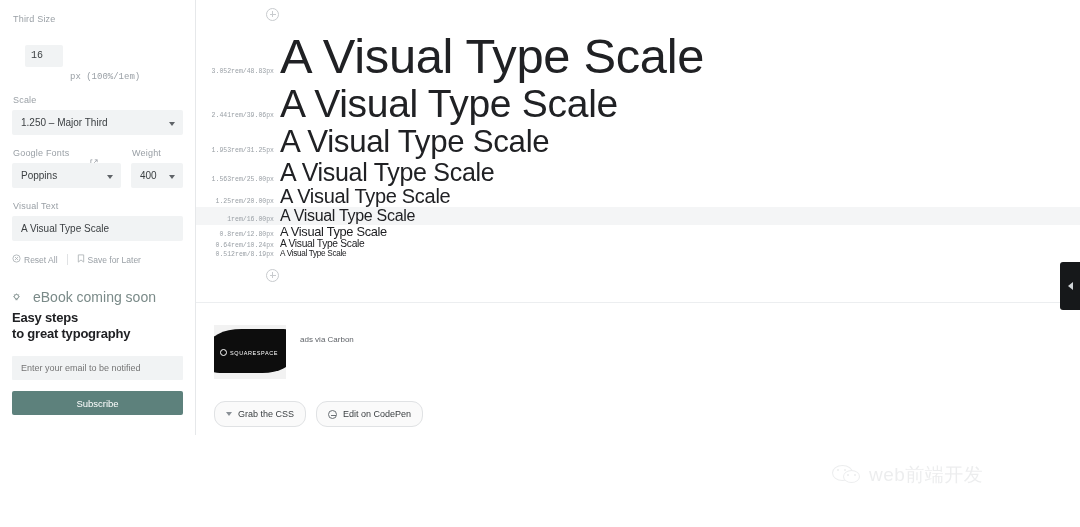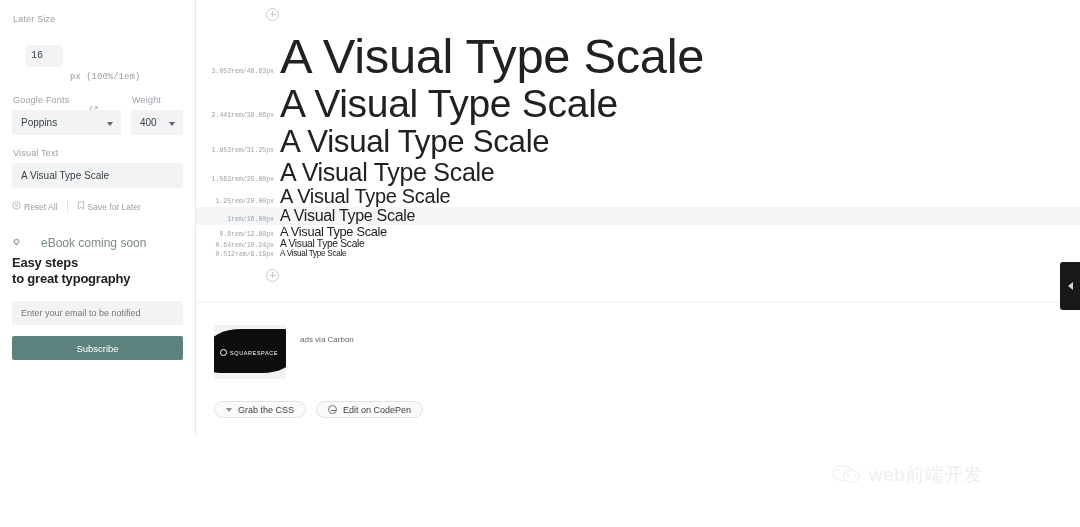--- a/index.html
+++ b/index.html
@@ -64,22 +64,22 @@
   .actions-row {
     margin-top: 13px; display: flex; align-items: center;
     gap: 9px; font-size: 8.5px; color: #9aa0a6;
   }
   .action { display: flex; align-items: center; gap: 3px; cursor: pointer; }
   .vdiv { width: 1px; height: 11px; background: #e0e2e4; }
 
   
   .promo { margin-top: 24px; }
   .promo-kicker {
-    display: flex; align-items: flex-start; gap: 20px;
-    font-size: 12px; color: #7a8a88; margin-bottom: 5px;
+    display: flex; align-items: flex-start; gap: 12px;
+    font-size: 14px; color: #7a8a88; margin-bottom: 5px;
   }
   .promo-title {
     font-size: 13px; font-weight: bold; color: #202124;
     line-height: 16px; letter-spacing: -.2px;
   }
   .email-input {
     margin-top: 14px; width: 100%; height: 24px;
     background: #f1f3f4; border: none; border-radius: 1px;
     padding: 0 9px; font-size: 9px; color: #9aa0a6;
     font-family: "Liberation Sans", sans-serif;
@@ -144,21 +144,21 @@
   }
   .ad-img .mark {
     width: 7px; height: 7px; border-radius: 50%;
     border: 1px solid #fff;
   }
   .ad-text { font-size: 8px; color: #5f6368; line-height: 13px; max-width: 150px; }
   .ad-credit { margin-top: 10px; font-size: 8px; color: #5f6368; }
 
   .btn-row { display: flex; gap: 10px; padding: 22px 0 0 18px; }
   .btn {
-    height: 17px; border: 1px solid #e0e2e4; border-radius: 11px;
+    height: 26px; border: 1px solid #e0e2e4; border-radius: 11px;
     background: #fafafa; display: flex; align-items: center; gap: 6px;
     padding: 0 11px; font-size: 9px; color: #3c4043; cursor: pointer;
     font-family: "Liberation Sans", sans-serif;
   }
   .chev-d {
     width: 0; height: 0;
     border-left: 3.5px solid transparent;
     border-right: 3.5px solid transparent;
     border-top: 4px solid #8a9096;
   }
@@ -207,27 +207,34 @@
   .watermark-text { font-size: 19px; color: #8d9399; letter-spacing: .5px; }
 </style>
 </head>
 <body>
 
 <div class="app">
 
   <aside class="sidebar">
 
     <div>
-      <div class="field-label">Later Size</div>
+      <div class="field-label">Third Size</div>
       <div class="basesize-row">
         <input class="basesize-input" value="16" style="">
         <span class="basesize-unit">px (100%/1em)</span>
       </div>
     </div>
 
+    <div class="group">
+      <div class="field-label">Scale</div>
+      <div class="select">
+        <span>1.250 – Major Third</span>
+        <span class="caret"></span>
+      </div>
+    </div>
 
     <div class="group two-col">
       <div class="col-a">
         <div class="label-row">
           <span class="field-label">Google Fonts</span>
           <span class="ext-icon">
             <svg width="8" height="8" viewBox="0 0 10 10">
                 <path d="M3 1H1v8h8V7" fill="none" stroke="#9aa0a6" stroke-width="1"></path>
                 <path d="M6 1h3v3" fill="none" stroke="#9aa0a6" stroke-width="1"></path>
                 <path d="M9 1L5.2 4.8" stroke="#9aa0a6" stroke-width="1"></path>

